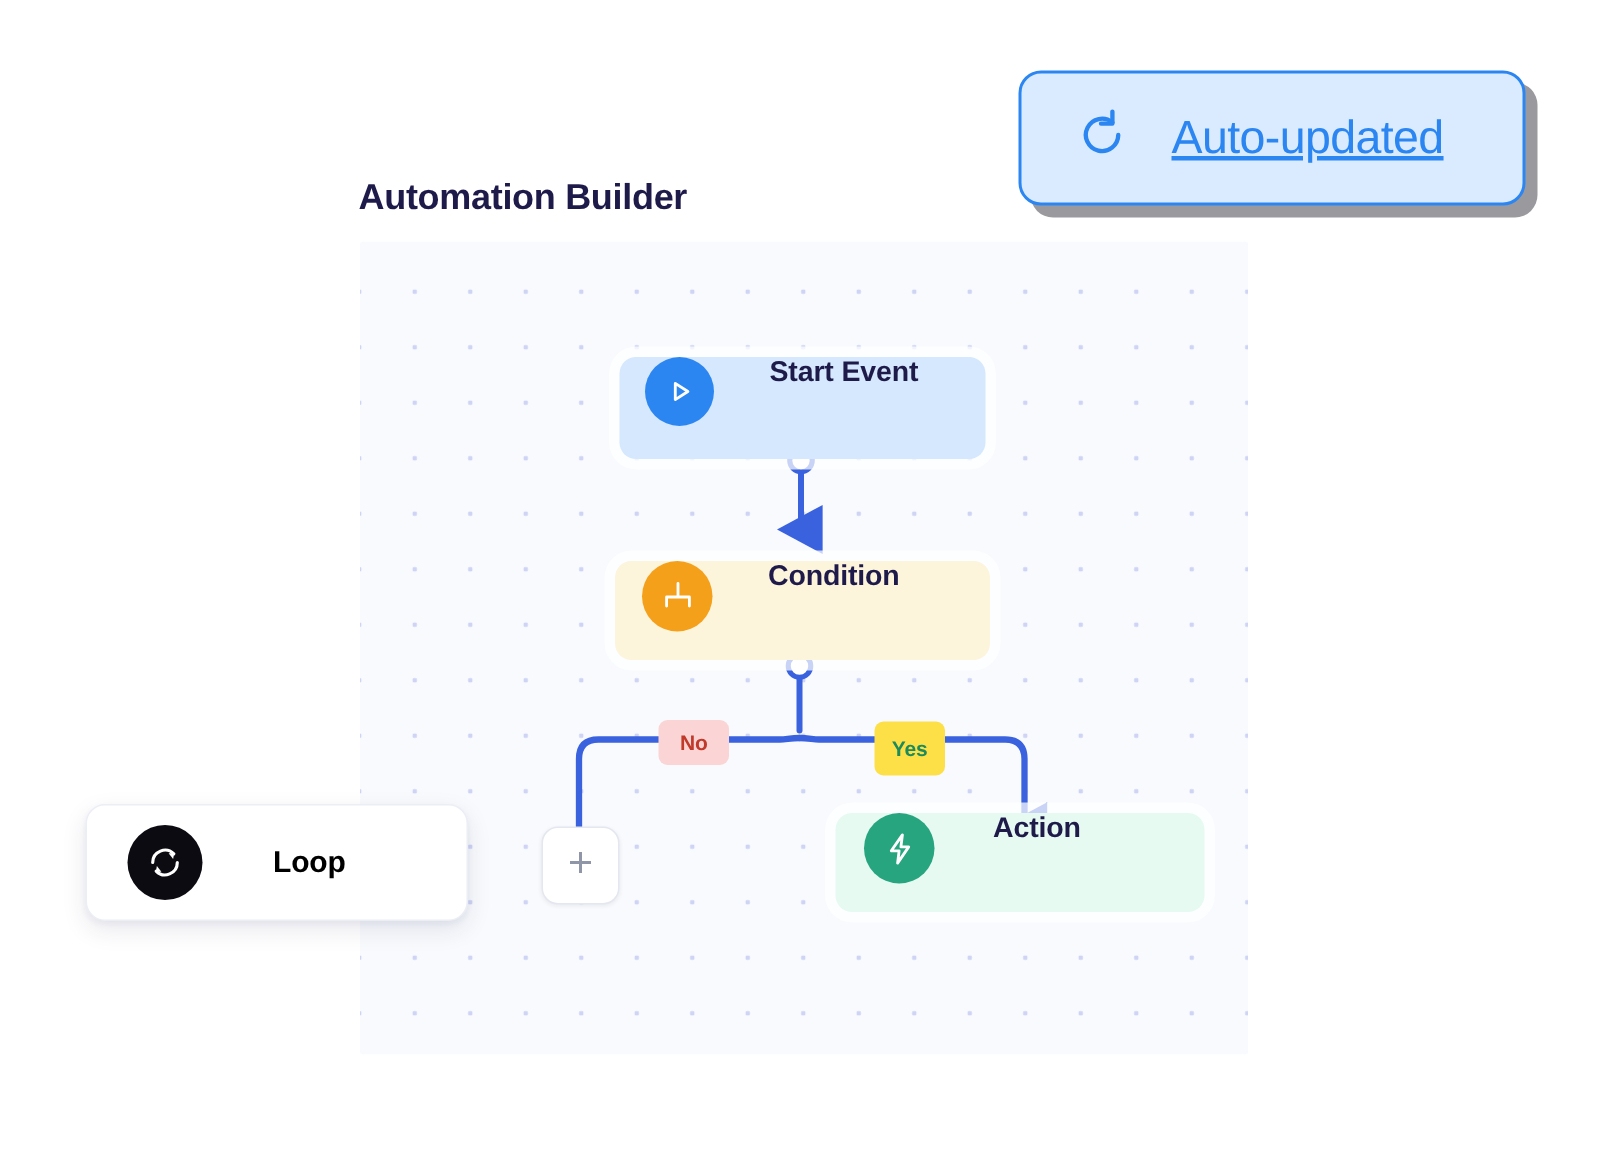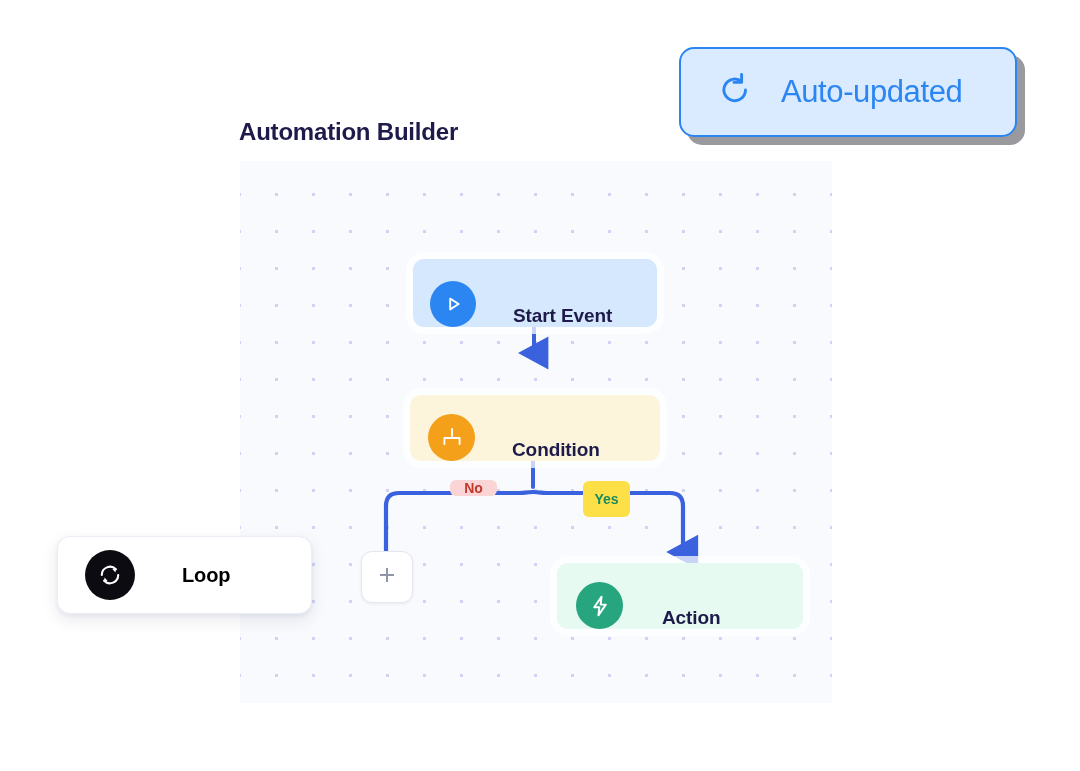--- a/index.html
+++ b/index.html
@@ -49,25 +49,24 @@
     top: 0;
     width: 1080px;
     height: 771px;
     pointer-events: none;
   }
 
   
   .node {
     position: absolute;
     display: flex;
-    align-items: flex-end;
+    align-items: flex-start;
     border-radius: 11px;
     box-sizing: border-box;
     box-shadow: 0 0 0 7px rgba(255,255,255,0.72);
-    margin-top: 21px;
   }
   .node .node-icon {
     border-radius: 50%;
     display: flex;
     align-items: center;
     justify-content: center;
     flex: 0 0 auto;
   }
   .node .node-label {
     font-size: 19px;
@@ -137,24 +136,23 @@
     border-radius: 6px;
     font-size: 14px;
     font-weight: bold;
     display: flex;
     align-items: center;
     justify-content: center;
     letter-spacing: -0.1px;
   }
   .pill-no {
     left: 439px; top: 480px;
-    width: 47px; height: 16px;
+    width: 47px; height: 30px;
     background: #fbd5d5;
     color: #c0392b;
-    margin-left: 11px;
   }
   .pill-yes {
     left: 583px; top: 481px;
     width: 47px; height: 36px;
     background: #fde047;
     color: #1d8a5c;
   }
 
   
   .loop-card {
@@ -207,20 +205,21 @@
     align-items: center;
     padding-left: 33px;
   }
   .badge .badge-label {
     margin-left: 25px;
     font-size: 31px;
     font-weight: normal;
     color: #2b86f2;
     letter-spacing: -0.4px;
     white-space: nowrap;
+    text-decoration: underline;
   }
 </style>
 </head>
 <body>
 
 <div class="section-title">Automation Builder</div>
 
 <div class="canvas"></div>
 
 <svg class="wires" viewBox="0 0 1080 771" xmlns="http://www.w3.org/2000/svg">

